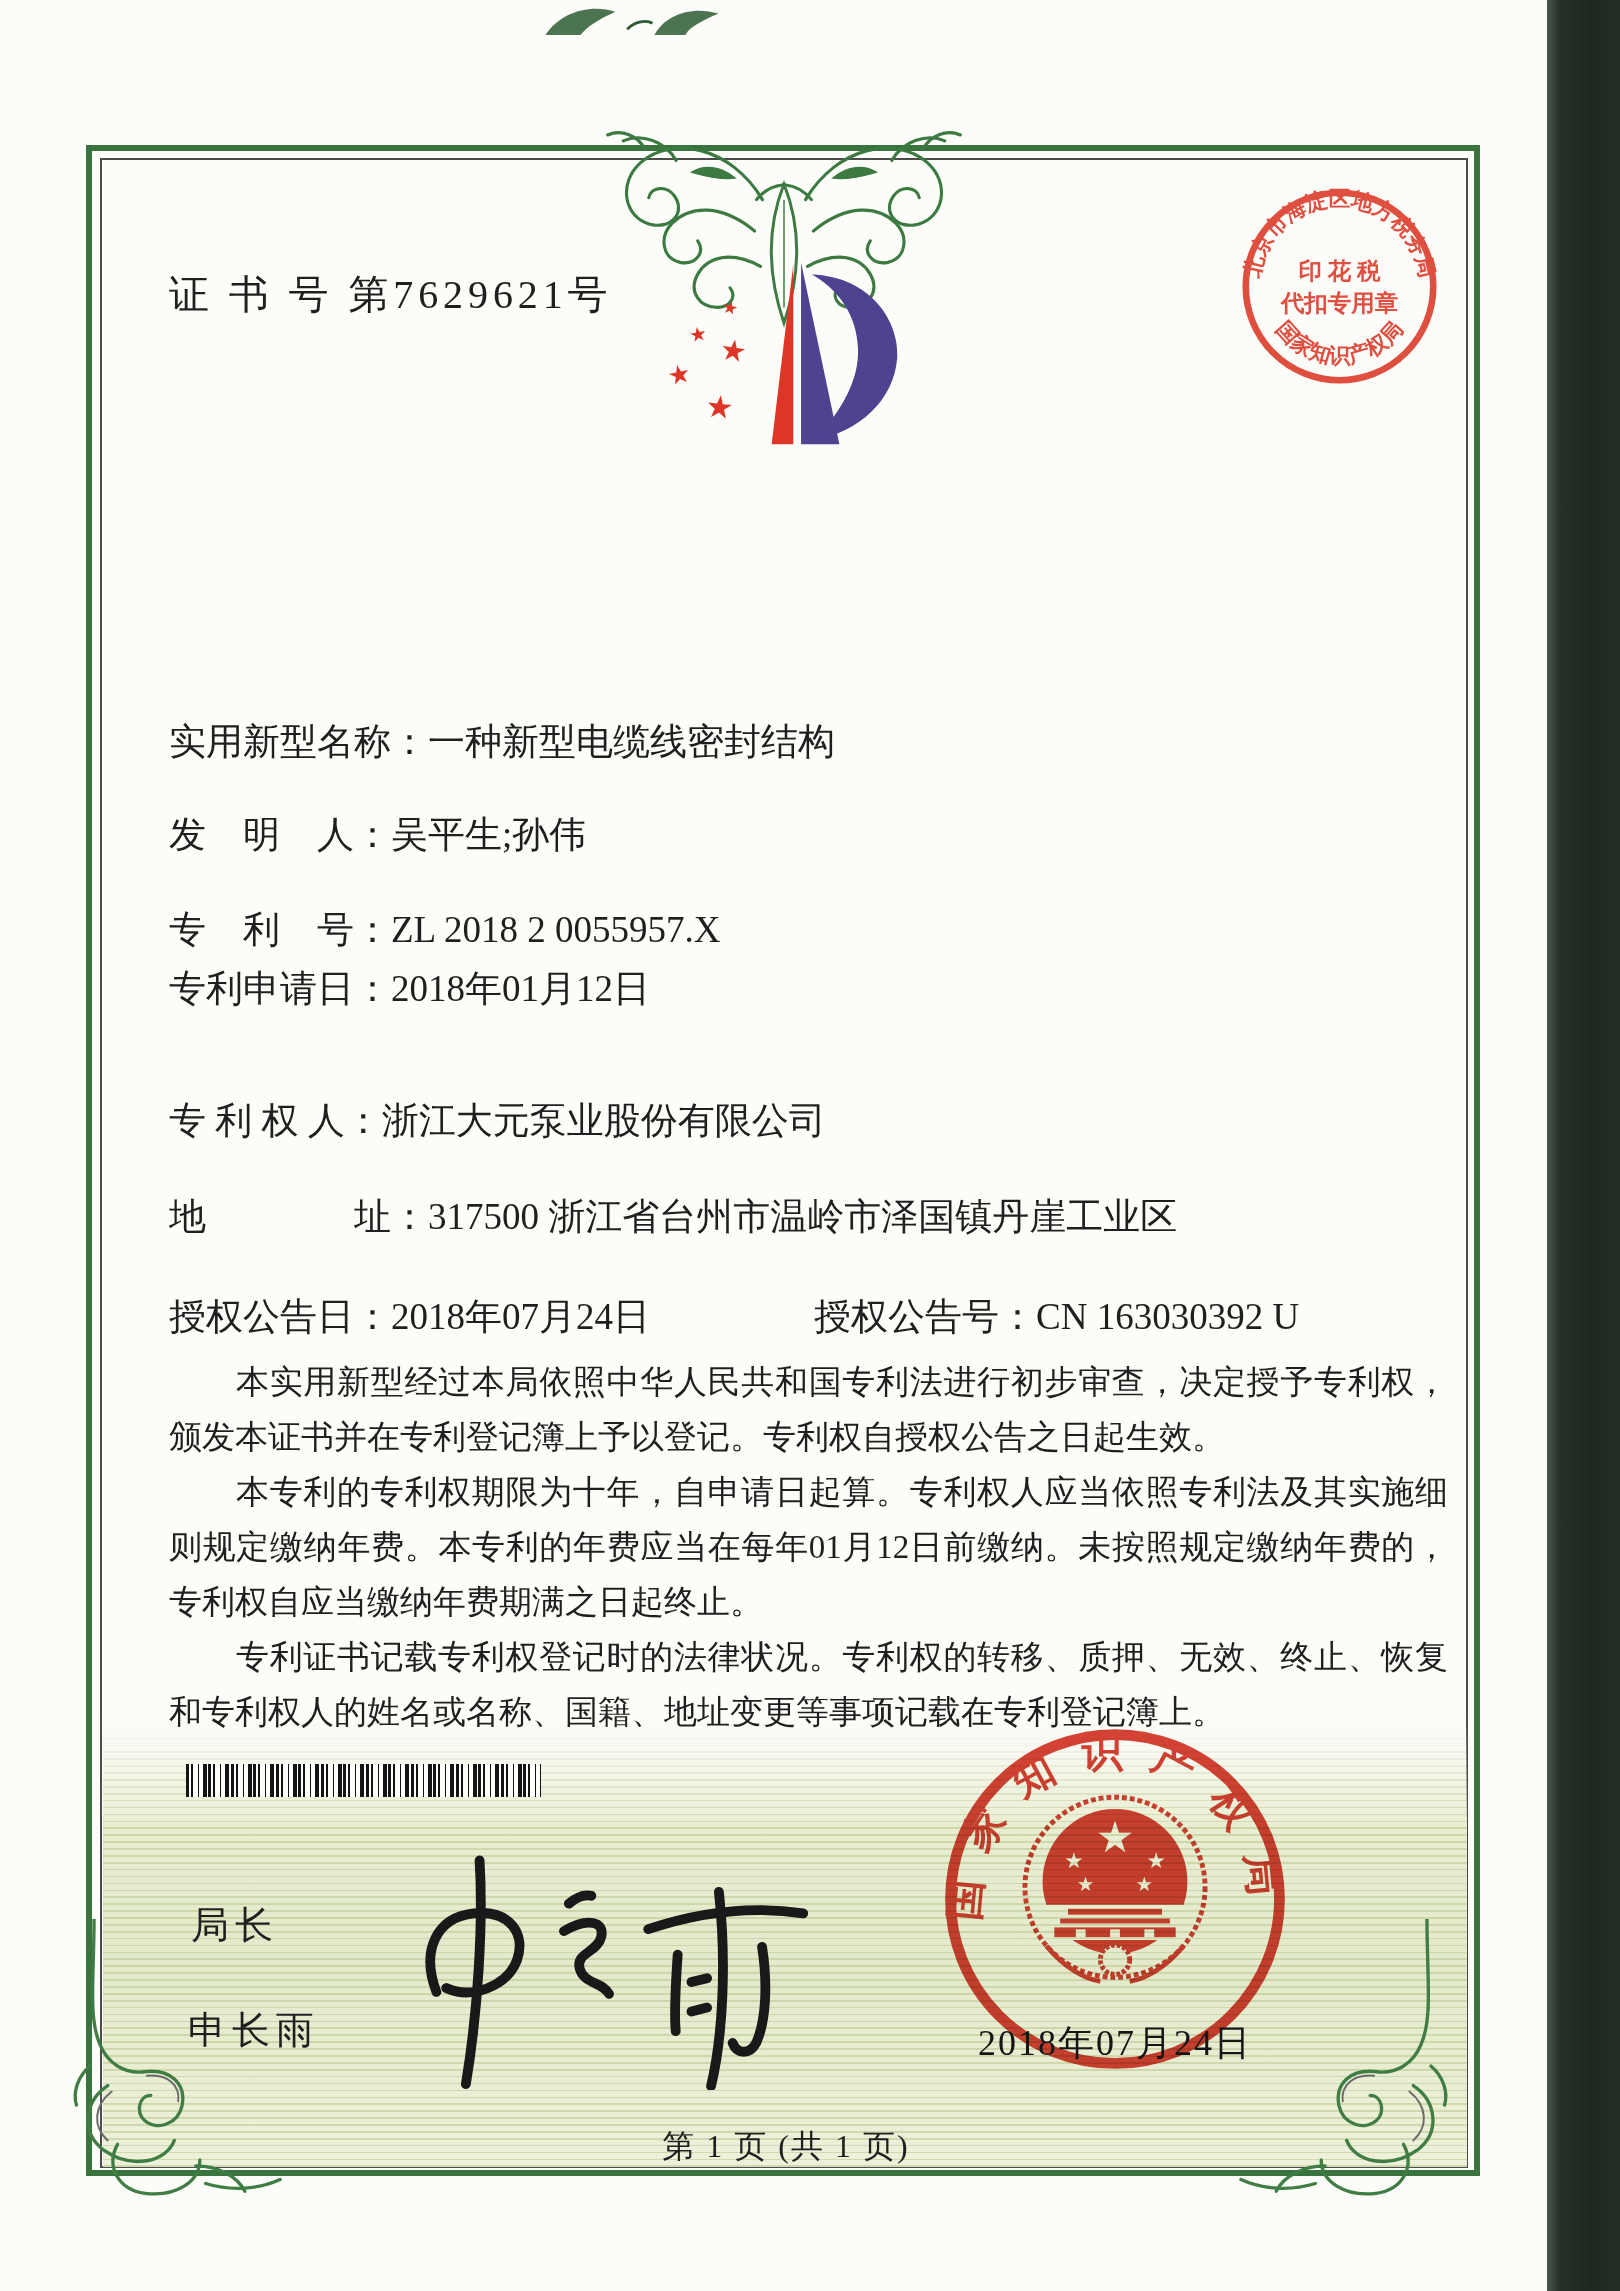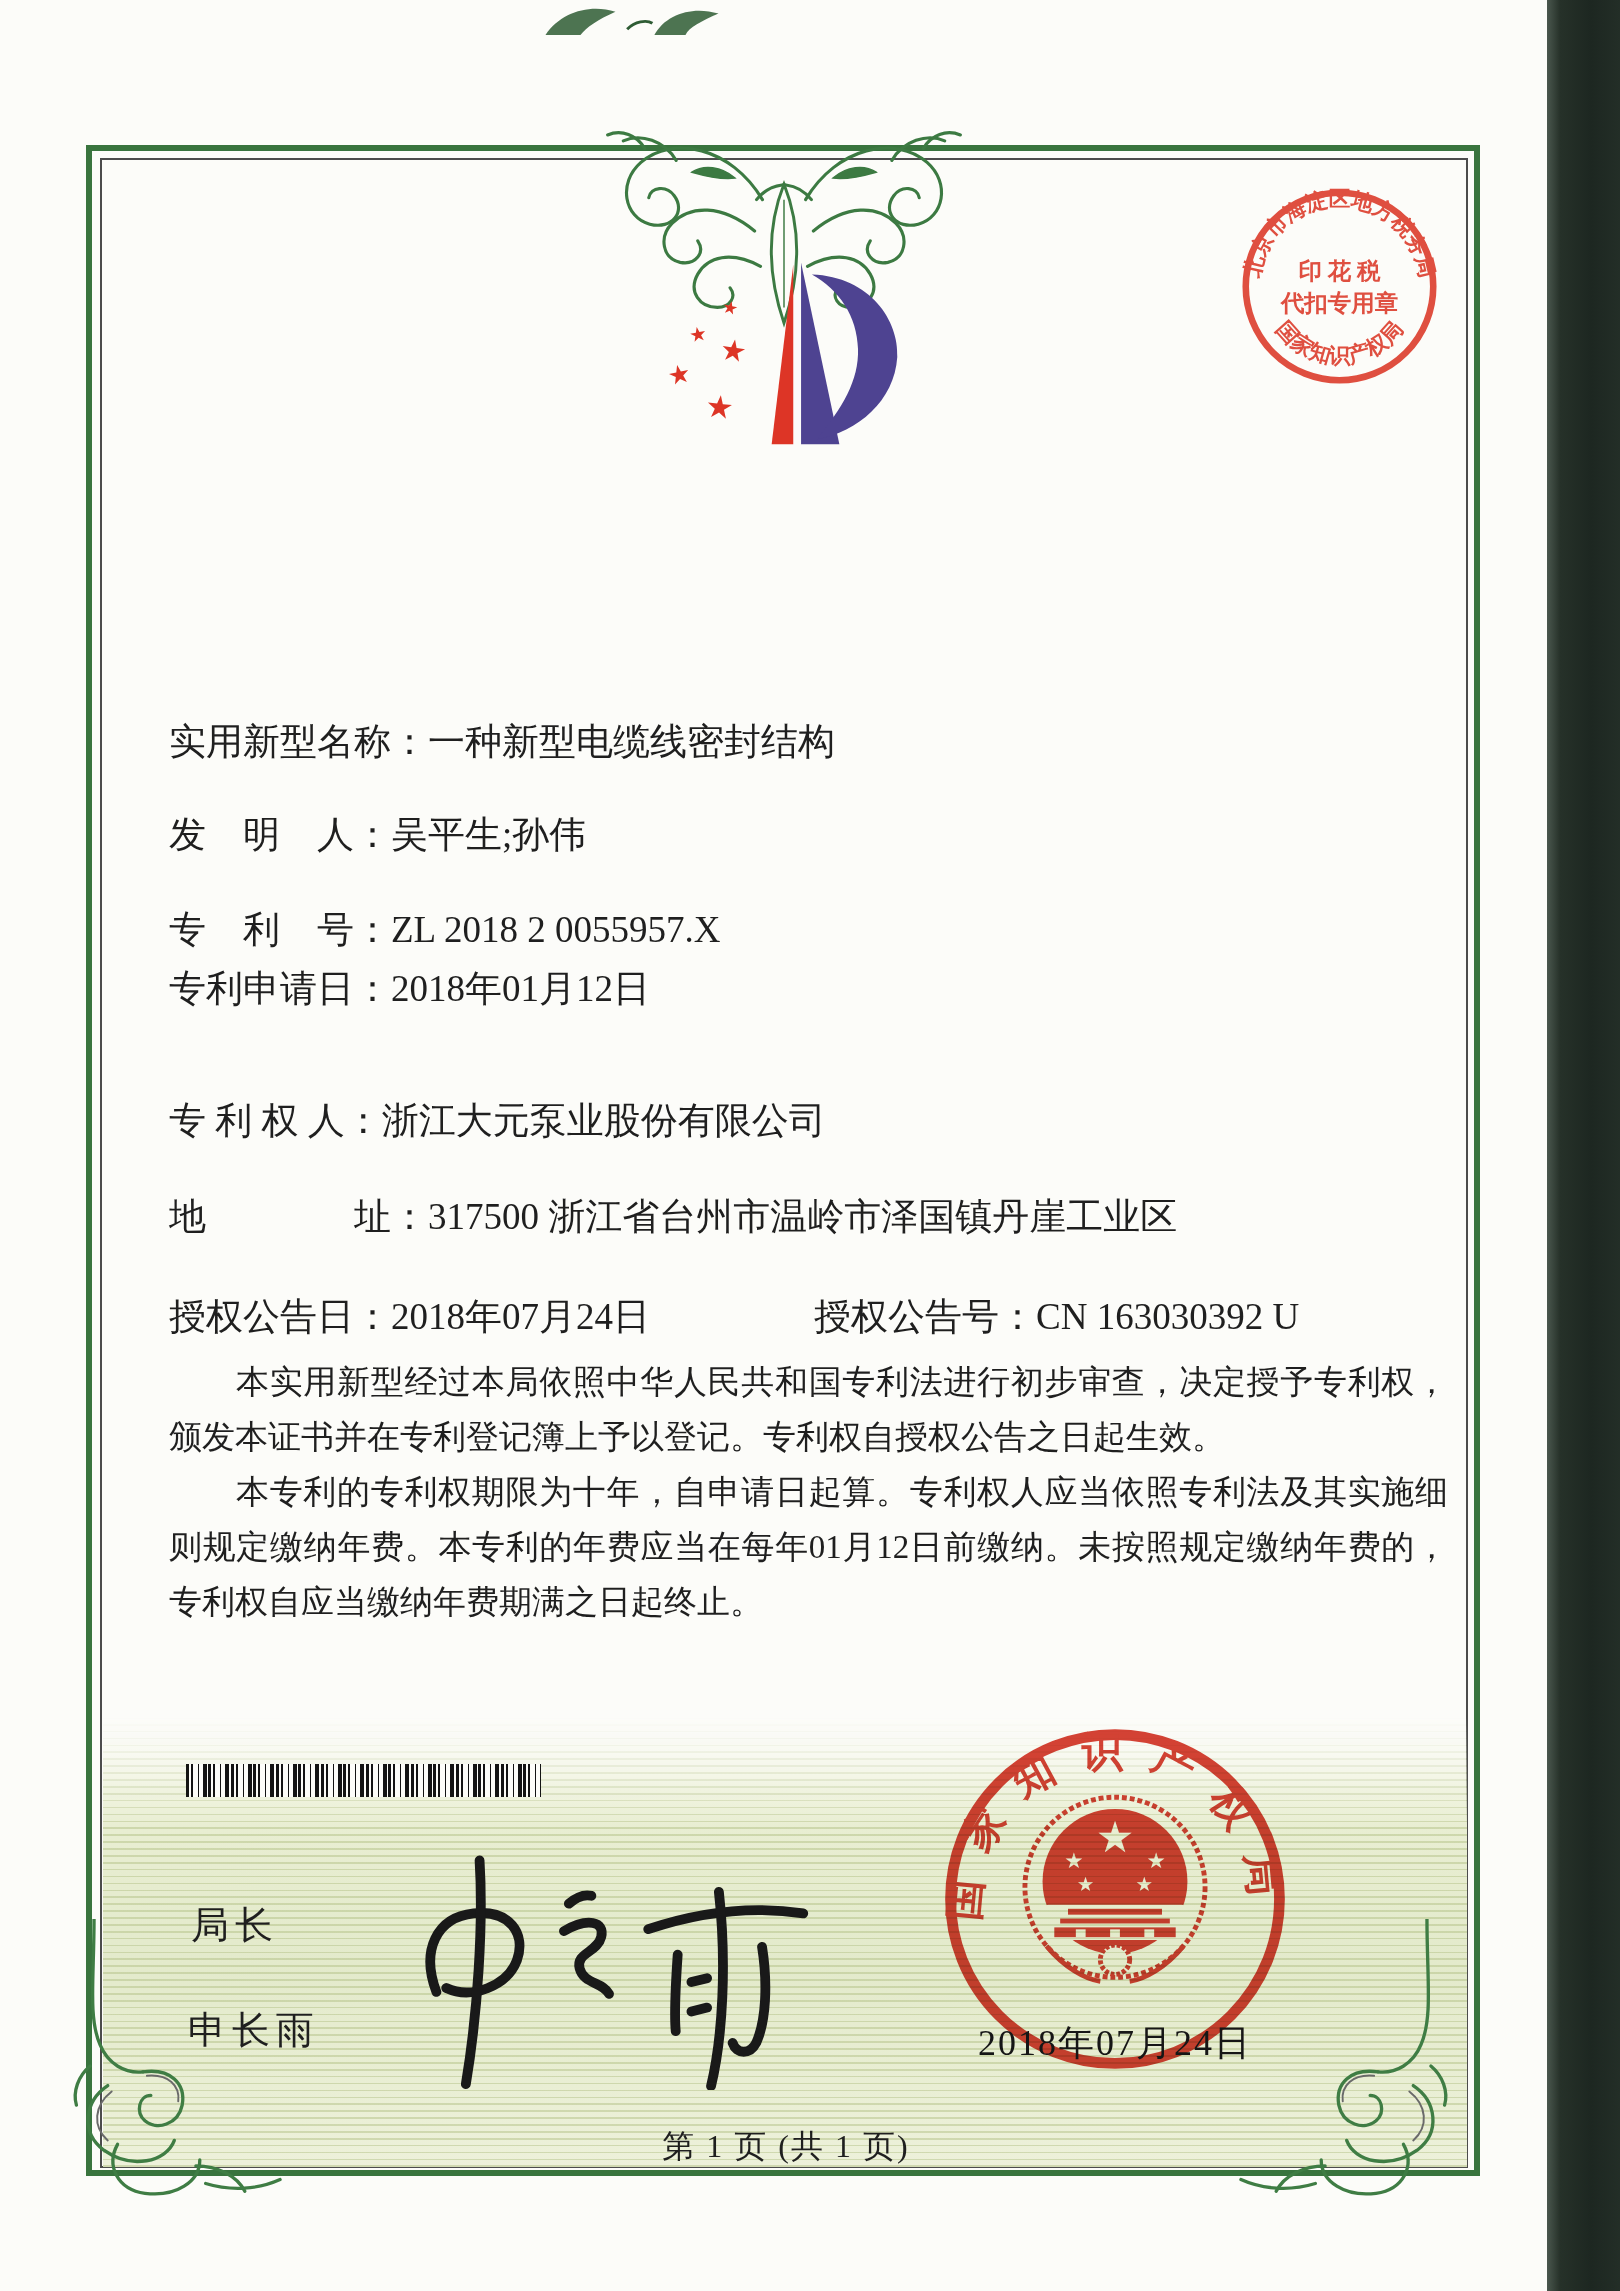--- a/index.html
+++ b/index.html
@@ -108,37 +108,39 @@
     <text font-size="23" fill="#e04232" font-weight="700">
       <textPath href="#taxTop" startOffset="50%" text-anchor="middle">北京市海淀区地方税务局</textPath>
     </text>
     <text font-size="23" fill="#e04232" font-weight="700">
       <textPath href="#taxBot" startOffset="50%" text-anchor="middle">国家知识产权局</textPath>
     </text>
     <text x="120" y="112" font-size="25" fill="#e04232" font-weight="700" text-anchor="middle">印 花 税</text>
     <text x="120" y="146" font-size="25" fill="#e04232" font-weight="700" text-anchor="middle">代扣专用章</text>
   </svg>
 
+  <div class="cert-no">证 书 号 第7629621号</div>
 
   <div class="field-row" style="top:717px"><span>实用新型名称：</span><span>一种新型电缆线密封结构</span></div>
   <div class="field-row" style="top:810px"><span>发　明　人：</span><span>吴平生;孙伟</span></div>
   <div class="field-row" style="top:905px"><span>专　利　号：</span><span>ZL 2018 2 0055957.X</span></div>
   <div class="field-row" style="top:964px"><span>专利申请日：</span><span>2018年01月12日</span></div>
   <div class="field-row" style="top:1096px"><span>专 利 权 人：</span><span>浙江大元泵业股份有限公司</span></div>
   <div class="field-row" style="top:1192px"><span>地　　　　址：</span><span>317500 浙江省台州市温岭市泽国镇丹崖工业区</span></div>
   <div class="field-row" style="top:1292px">
     <span>授权公告日：</span><span>2018年07月24日</span>
     <span class="grant-no">
       <span>授权公告号：</span><span>CN 163030392 U</span>
     </span>
   </div>
 
   <div class="body-text">
     <p>本实用新型经过本局依照中华人民共和国专利法进行初步审查，决定授予专利权，颁发本证书并在专利登记簿上予以登记。专利权自授权公告之日起生效。</p>
     <p>本专利的专利权期限为十年，自申请日起算。专利权人应当依照专利法及其实施细则规定缴纳年费。本专利的年费应当在每年01月12日前缴纳。未按照规定缴纳年费的，专利权自应当缴纳年费期满之日起终止。</p>
+    <p>专利证书记载专利权登记时的法律状况。专利权的转移、质押、无效、终止、恢复和专利权人的姓名或名称、国籍、地址变更等事项记载在专利登记簿上。</p>
   </div>
 
   <div class="barcode"></div>
 
   <div class="director-title">局长</div>
   <div class="director-name">申长雨</div>
 
   <svg style="position:absolute;left:407px;top:1835px;" width="510" height="255" viewBox="0 0 520 260">
     <g fill="none" stroke="#191919" stroke-width="10" stroke-linecap="round">
       <path d="M30,160 C14,118 30,84 68,80 C104,76 122,100 112,128 C102,154 66,168 40,156"></path>

